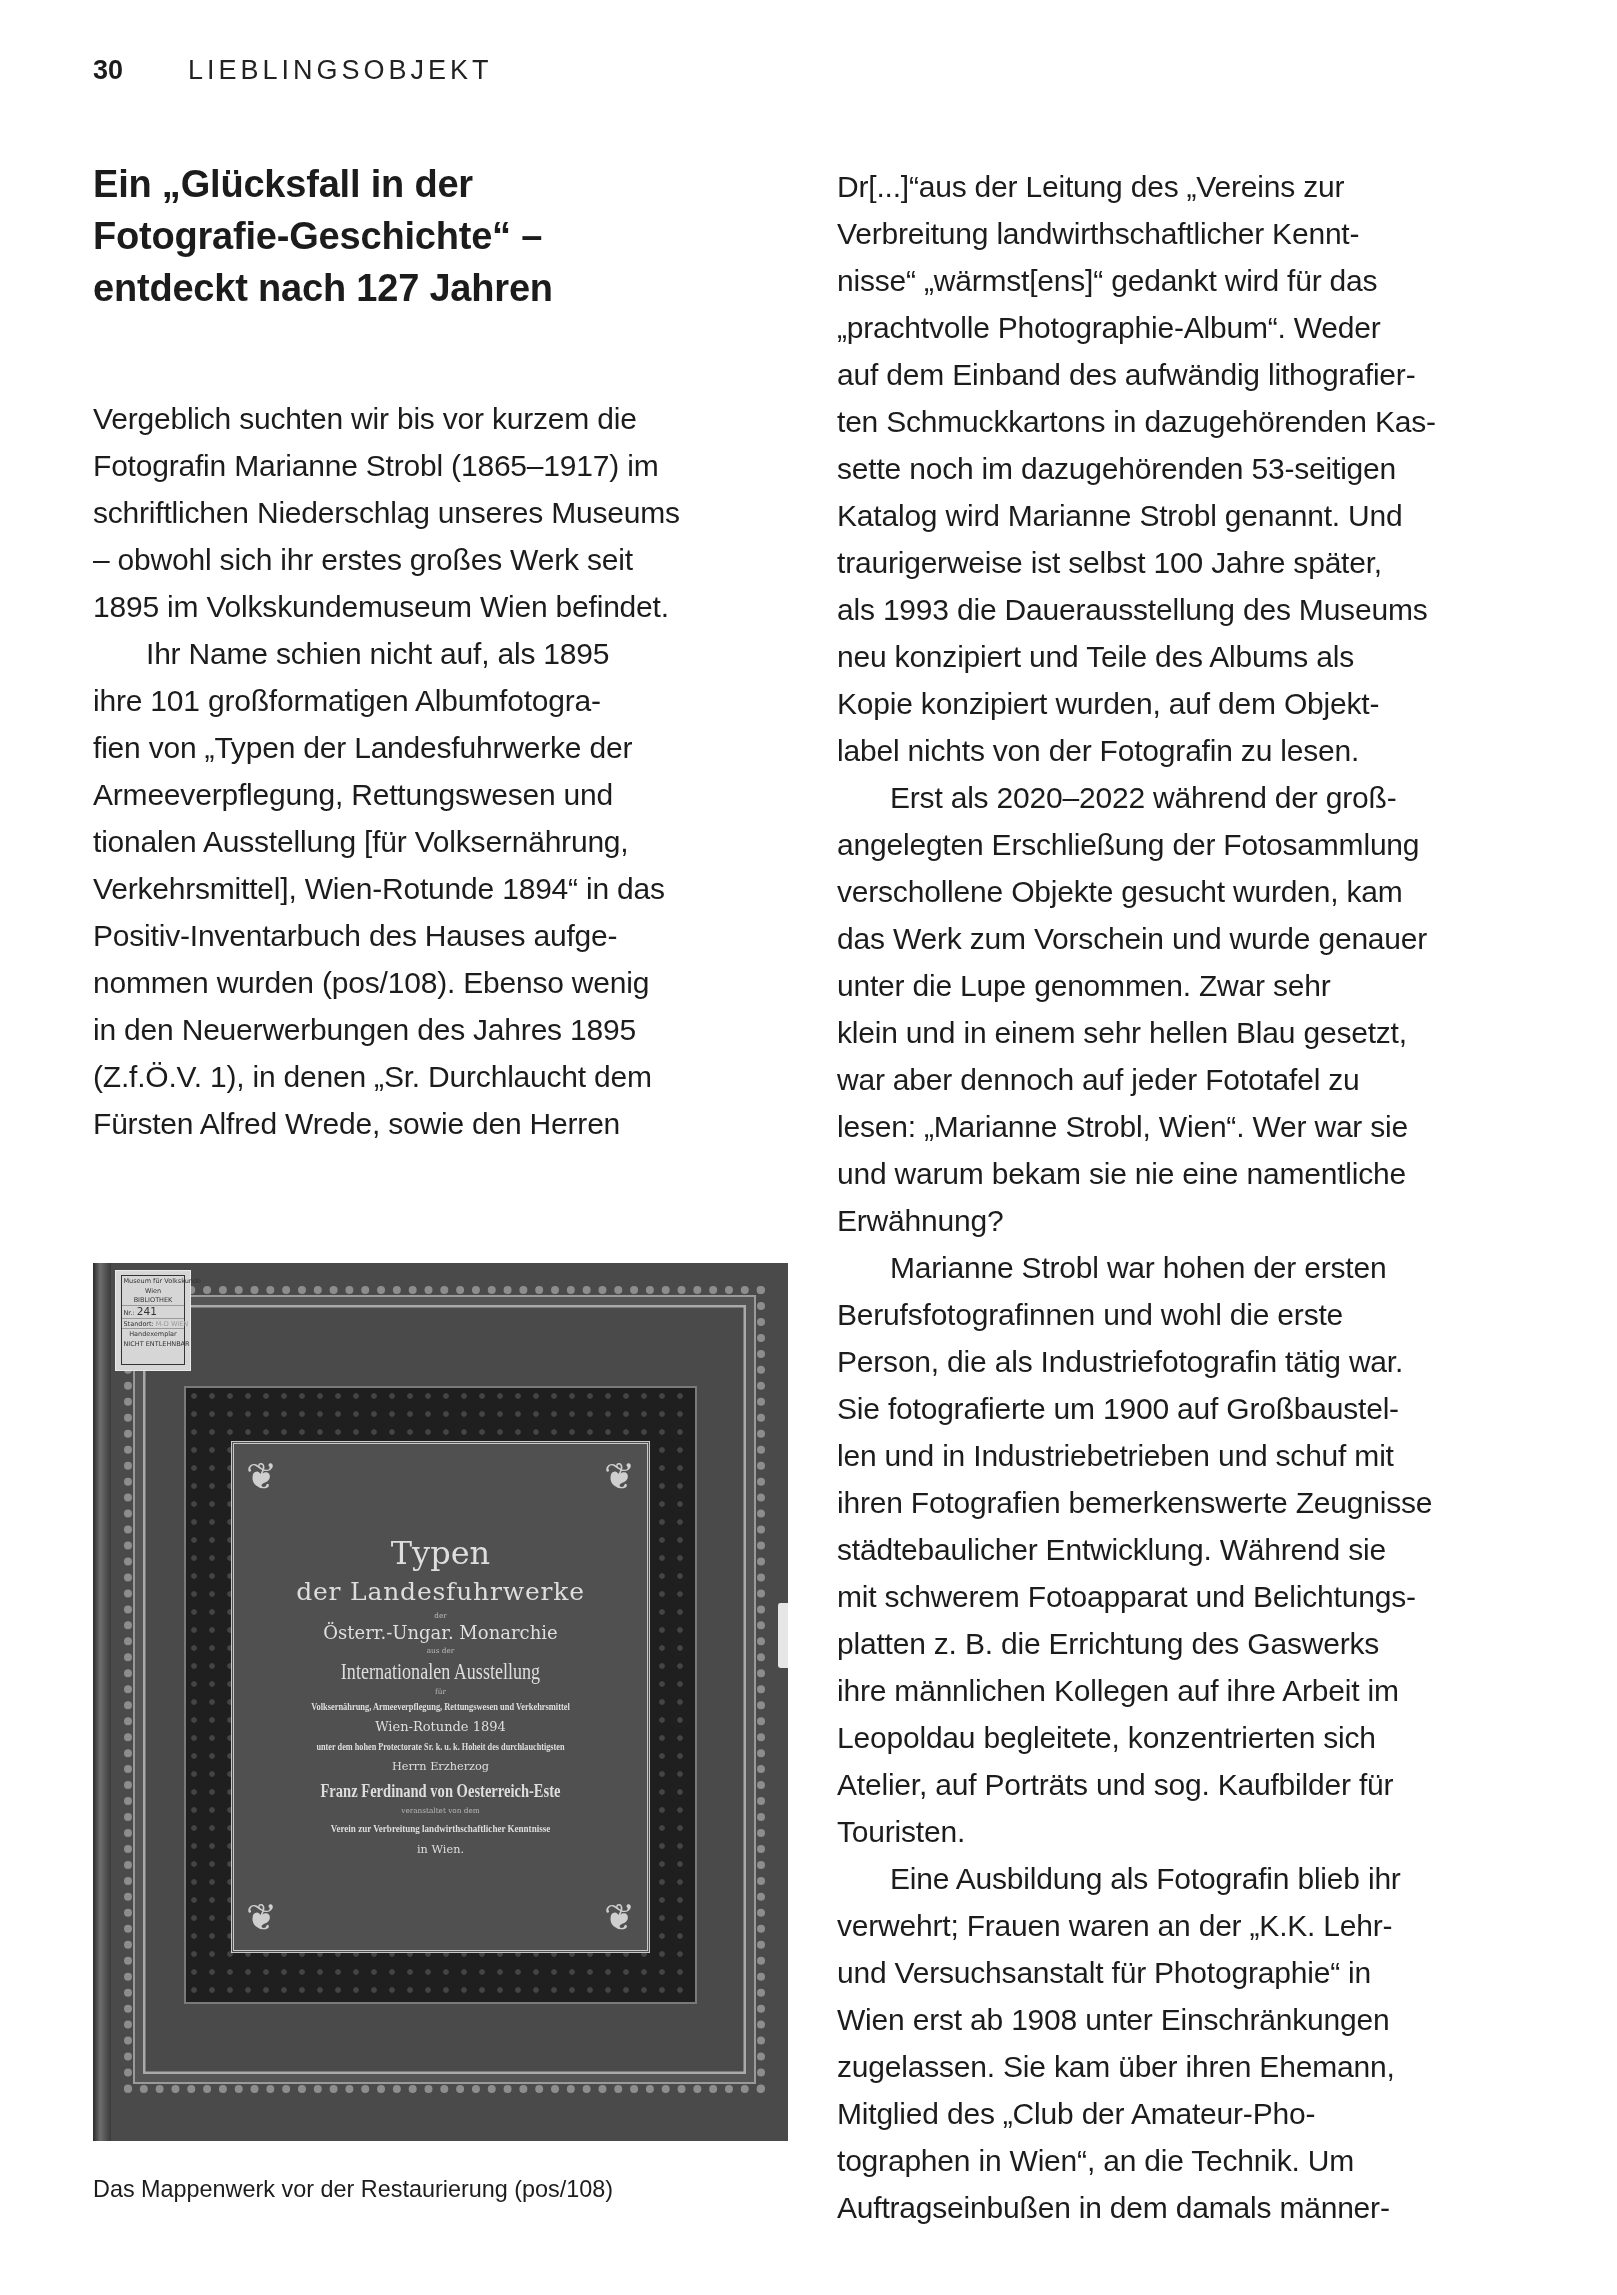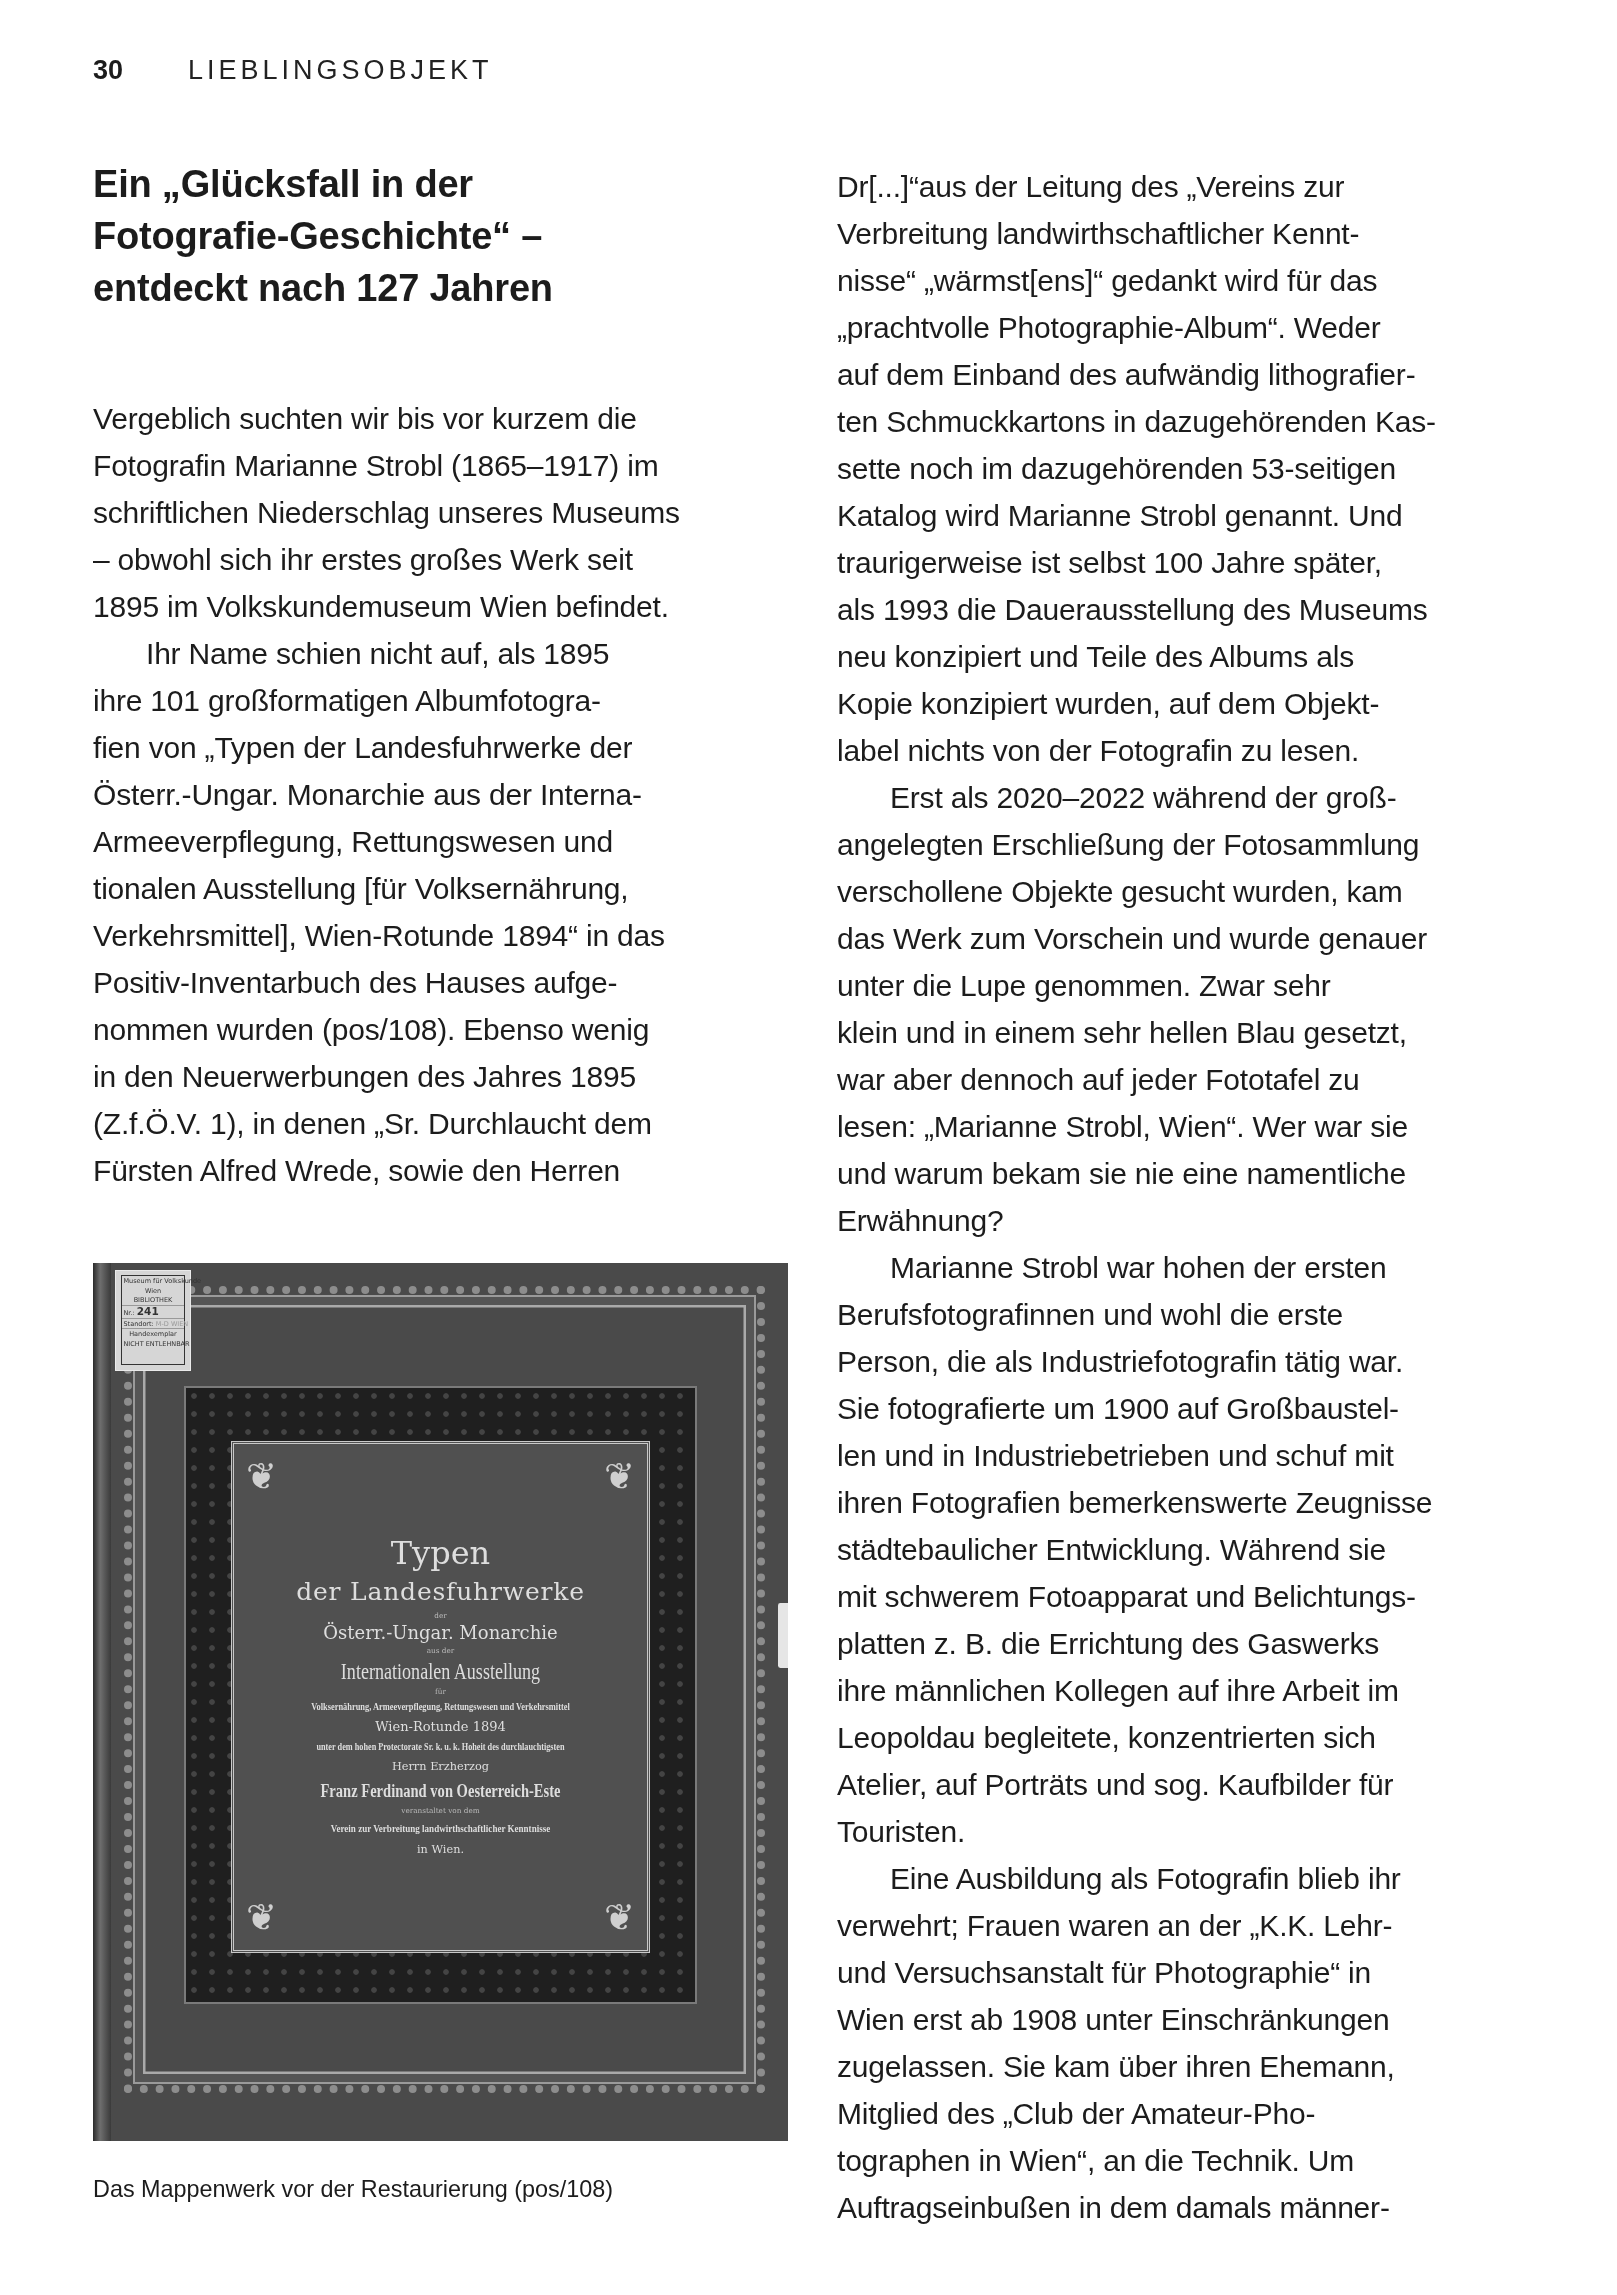--- a/index.html
+++ b/index.html
@@ -63,21 +63,21 @@
     .cover-text .t9 { font-size: 19.4px; line-height: 29px; font-weight: 700; font-family: "Liberation Serif", serif; transform: scaleX(0.75); }
     .cover-text .t10 { font-size: 11.3px; line-height: 24px; font-weight: 700; font-family: "Liberation Serif", serif; }
     .cover-text div { white-space: nowrap; }
 
     .library-label { position: absolute; left: 22px; top: 6.5px; width: 74px; height: 99px;
       background: #d6d6d6; border: 1.6px solid #eaeaea; font-family: "DejaVu Sans", sans-serif; color: #333; }
     .library-label .inner { position: absolute; left: 4.9px; top: 4.9px; right: 4.9px; bottom: 4.9px; border: 1.6px solid #333;
       font-size: 6.5px; line-height: 8px; text-align: center; }
     .library-label .row { border-bottom: 0.8px solid #999; padding: 0.8px 1.6px; white-space: nowrap; }
     .library-label .row.left { text-align: left; }
-    .library-label .nr { font-size: 10.5px; font-weight: 700; }
+    .library-label .nr { font-size: 10.5px; font-weight: 400; }
     .tab-right { position: absolute; right: 0; top: 340px; width: 9.7px; height: 65px; background: #e6e6e6; border-radius: 2.4px 0 0 2.4px; }
 
     .caption { position: absolute; left: 93px; top: 2175px; font-size: 23.4px; line-height: 29px; color: #1c1c1c; white-space: nowrap; }
   </style>
 </head>
 <body>
 
 <div class="running-head">
   <span class="page-no">30</span>
   <span class="section">LIEBLINGSOBJEKT</span>
@@ -91,21 +91,20 @@
 
 <div class="col col-left">
   <span class="line">Vergeblich suchten wir bis vor kurzem die</span>
   <span class="line">Fotografin Marianne Strobl (1865–1917) im</span>
   <span class="line">schriftlichen Niederschlag unseres Museums</span>
   <span class="line">– obwohl sich ihr erstes großes Werk seit</span>
   <span class="line">1895 im Volkskundemuseum Wien befindet.</span>
   <span class="line indent">Ihr Name schien nicht auf, als 1895</span>
   <span class="line">ihre 101 großformatigen Albumfotogra-</span>
   <span class="line">fien von „Typen der Landesfuhrwerke der</span>
-  <span class="line">Österr.-Ungar. Monarchie aus der Interna-</span>
   <span class="line">Armeeverpflegung, Rettungswesen und</span>
   <span class="line">tionalen Ausstellung [für Volksernährung,</span>
   <span class="line">Verkehrsmittel], Wien-Rotunde 1894“ in das</span>
   <span class="line">Positiv-Inventarbuch des Hauses aufge-</span>
   <span class="line">nommen wurden (pos/108). Ebenso wenig</span>
   <span class="line">in den Neuerwerbungen des Jahres 1895</span>
   <span class="line">(Z.f.Ö.V. 1), in denen „Sr. Durchlaucht dem</span>
   <span class="line">Fürsten Alfred Wrede, sowie den Herren</span>
 </div>
 

